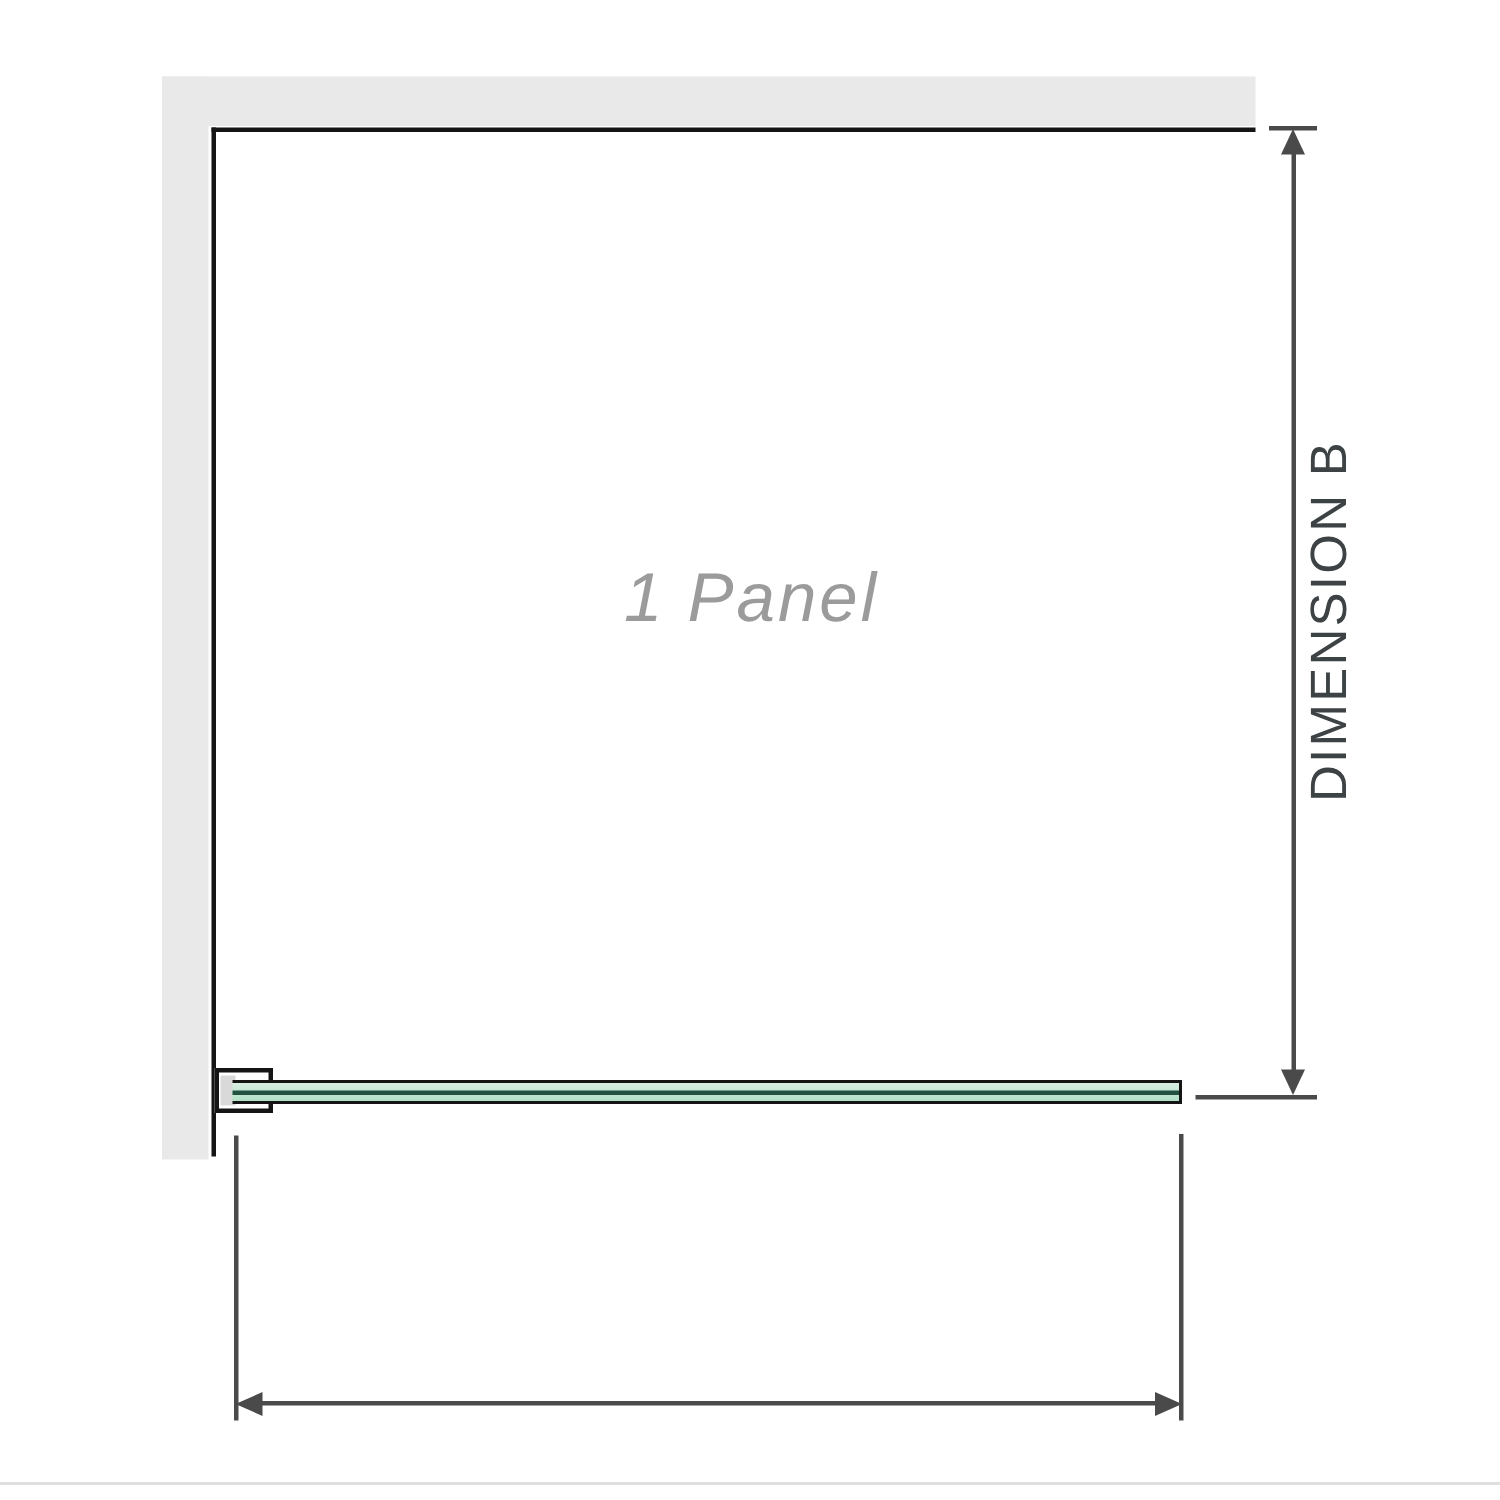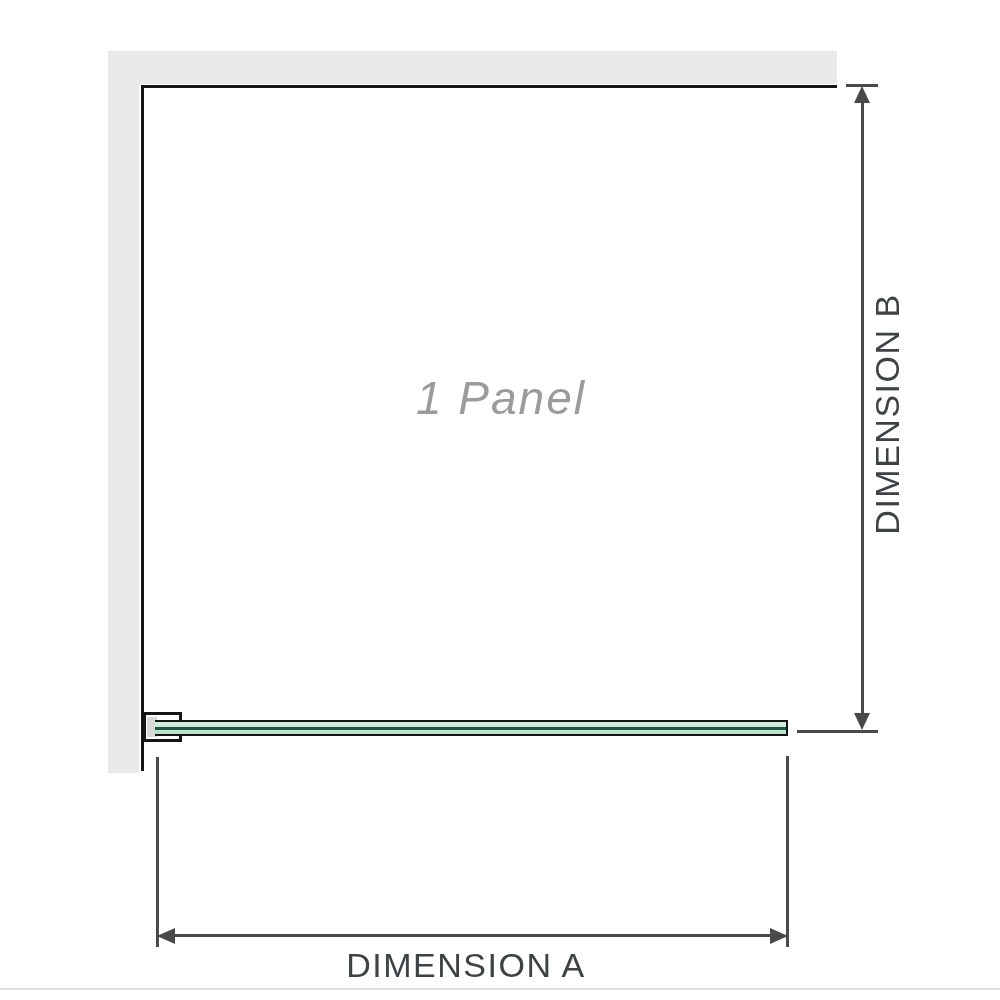--- a/index.html
+++ b/index.html
@@ -138,17 +138,16 @@
   <div class="abs dimb-line"></div>
   <div class="abs arrow dimb-arrow-up"></div>
   <div class="abs arrow dimb-arrow-down"></div>
   <div class="abs dimb-label">DIMENSION B</div>
 
   <div class="abs dima-ext-left"></div>
   <div class="abs dima-ext-right"></div>
   <div class="abs dima-line"></div>
   <div class="abs arrow dima-arrow-left"></div>
   <div class="abs arrow dima-arrow-right"></div>
-  <div class="abs dima-label">DIMENSION A</div>
 
   <div class="abs bottom-divider"></div>
 
 </div>
 
 </body></html>

